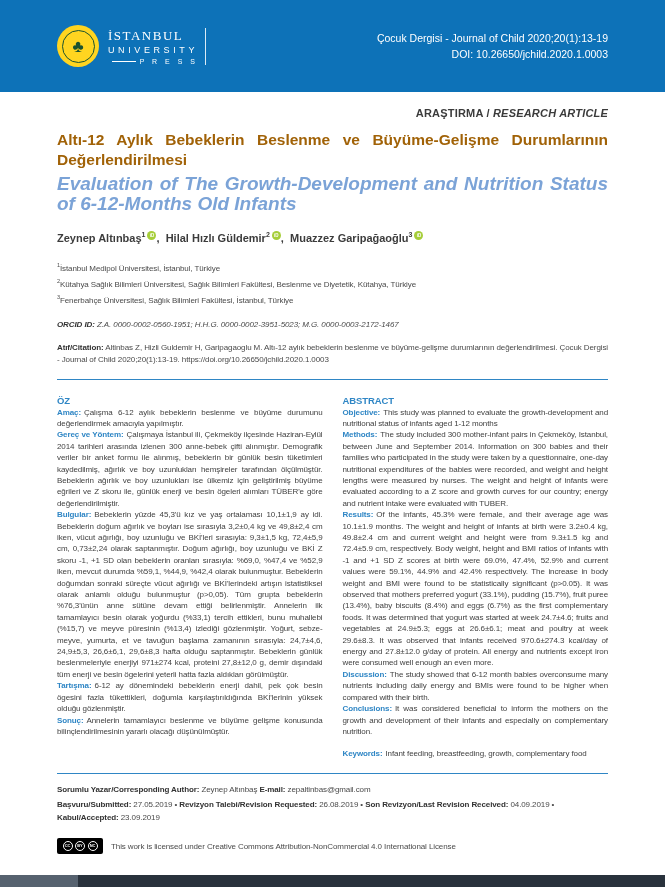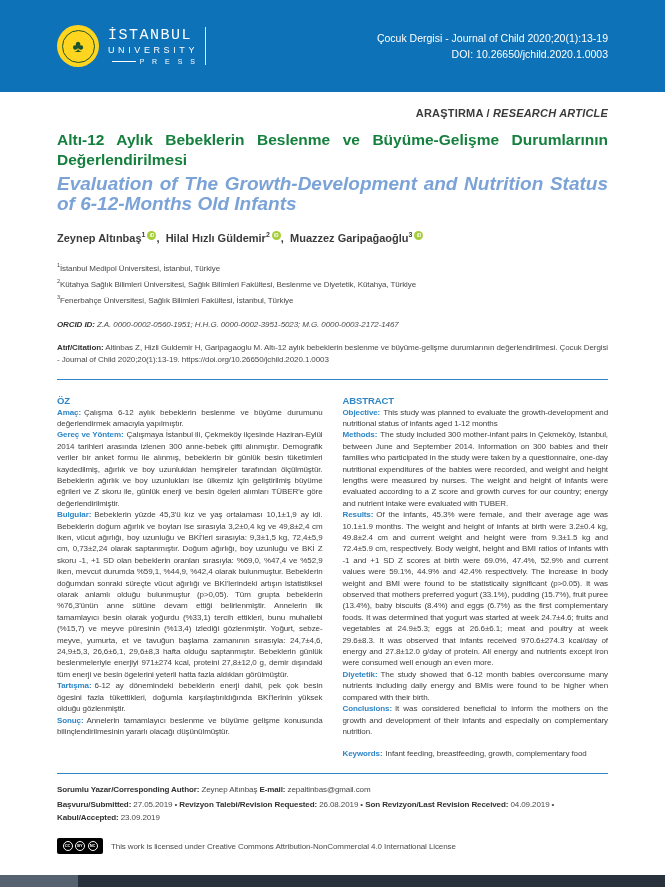--- a/index.html
+++ b/index.html
@@ -18,31 +18,31 @@
   .seal {
     width:42px; height:42px; border-radius:50%; background:#ffd520;
     display:flex; align-items:center; justify-content:center; flex:0 0 auto;
   }
   .seal-inner {
     width:33px; height:33px; border-radius:50%; border:1.5px solid #1a532f;
     color:#1a532f; display:flex; align-items:center; justify-content:center;
     font-size:17px; line-height:1;
   }
   .logo-text { color:#fff; border-right:1px solid rgba(255,255,255,.85); padding-right:7px; }
-  .logo-line1 { font-family:Liberation Mono, monospace; font-size:15px; letter-spacing:1.5px; }
+  .logo-line1 { font-family:Liberation Serif, serif; font-size:13px; letter-spacing:1.5px; }
   .logo-line2 { font-size:9px; letter-spacing:3.6px; margin-top:1px; }
   .logo-line3 { font-size:7px; letter-spacing:3px; margin-top:3px; display:flex; align-items:center; justify-content:flex-end; gap:4px; }
   .press-rule { display:inline-block; width:24px; height:1px; background:#fff; }
   .header-right { text-align:right; color:#fff; font-size:10.5px; line-height:16.5px; }
   
   .article-type { text-align:right; margin:15px 57px 0; font-size:11px; font-weight:bold; color:#3b3b3b; letter-spacing:.2px; }
   .article-type .en { font-style:italic; }
   .sep { white-space:pre; }
   
-  .title-tr { margin:11px 57px 0; color:#15803d; font-size:15.5px; line-height:20px; font-weight:bold; text-align:justify; }
+  .title-tr { margin:11px 57px 0; color:#a16207; font-size:15.5px; line-height:20px; font-weight:bold; text-align:justify; }
   .title-en { margin:4px 57px 0; color:#7ba3d7; font-size:19px; line-height:20px; font-weight:bold; font-style:italic; text-align:justify; }
   
   .authors { margin:17px 57px 0; font-size:11px; font-weight:bold; color:#3c3c3c; }
   .authors sup { font-size:7px; vertical-align:super; }
   .orcid {
     display:inline-block; width:9px; height:9px; border-radius:50%;
     background:#a6ce39; color:#fff; font-size:4.5px; line-height:9px;
     text-align:center; font-weight:bold; vertical-align:super; margin-left:2px;
   }
   .affiliations { margin:15px 57px 0; font-size:8px; line-height:12.5px; color:#4a4a4a; letter-spacing:-.1px; }
@@ -137,21 +137,21 @@
     <p><span class="lead">Bulgular:</span><span>Bebeklerin yüzde 45,3'ü kız ve yaş ortalaması 10,1±1,9 ay idi. Bebeklerin doğum ağırlık ve boyları ise sırasıyla 3,2±0,4 kg ve 49,8±2,4 cm iken, vücut ağırlığı, boy uzunluğu ve BKİ'leri sırasıyla: 9,3±1,5 kg, 72,4±5,9 cm, 0,73±2,24 olarak saptanmıştır. Doğum ağırlığı, boy uzunluğu ve BKİ Z skoru -1, +1 SD olan bebeklerin oranları sırasıyla: %69,0, %47,4 ve %52,9 iken, mevcut durumda %59,1, %44,9, %42,4 olarak bulunmuştur. Bebeklerin doğumdan sonraki süreçte vücut ağırlığı ve BKİ'lerindeki artışın istatistiksel olarak anlamlı olduğu bulunmuştur (p&gt;0,05). Tüm grupta bebeklerin %76,3'ünün anne sütüne devam ettiği belirlenmiştir. Annelerin ilk tamamlayıcı besin olarak yoğurdu (%33,1) tercih ettikleri, bunu muhallebi (%15,7) ve meyve püresinin (%13,4) izlediği gözlenmiştir. Yoğurt, sebze-meyve, yumurta, et ve tavuğun başlama zamanının sırasıyla: 24,7±4,6, 24,9±5,3, 26,6±6,1, 29,6±8,3 hafta olduğu saptanmıştır. Bebeklerin günlük beslenmeleriyle enerjiyi 971±274 kcal, proteini 27,8±12,0 g, demir dışındaki tüm enerji ve besin ögelerini yeterli hatta fazla aldıkları görülmüştür.</span></p>
     <p><span class="lead">Tartışma:</span><span>6-12 ay dönemindeki bebeklerin enerji dahil, pek çok besin ögesini fazla tükettikleri, doğumla karşılaştırıldığında BKİ'lerinin yüksek olduğu gözlenmiştir.</span></p>
     <p><span class="lead">Sonuç:</span><span>Annelerin tamamlayıcı beslenme ve büyüme gelişme konusunda bilinçlendirilmesinin yararlı olacağı düşünülmüştür.</span></p>
   </div>
 
   <div class="col">
     <p class="col-heading">ABSTRACT</p>
     <p><span class="lead">Objective:</span><span>This study was planned to evaluate the growth-development and nutritional status of infants aged 1-12 months</span></p>
     <p><span class="lead">Methods:</span><span>The study included 300 mother-infant pairs in Çekmeköy, Istanbul, between June and September 2014. Information on 300 babies and their families who participated in the study were taken by a questionnaire, one-day nutritional expenditures of the babies were recorded, and weight and height lengths were measured by nurses. The weight and height of infants were evaluated according to a Z score and growth curves for our country; energy and nutrient intake were evaluated with TUBER.</span></p>
     <p><span class="lead">Results:</span><span>Of the infants, 45.3% were female, and their average age was 10.1±1.9 months. The weight and height of infants at birth were 3.2±0.4 kg, 49.8±2.4 cm and current weight and height were from 9.3±1.5 kg and 72.4±5.9 cm, respectively. Body weight, height and BMI ratios of infants with -1 and +1 SD Z scores at birth were 69.0%, 47.4%, 52.9% and current values were 59.1%, 44.9% and 42.4% respectively. The increase in body weight and BMI were found to be statistically significant (p&gt;0.05). It was observed that mothers preferred yogurt (33.1%), pudding (15.7%), fruit puree (13.4%), baby biscuits (8.4%) and eggs (6.7%) as the first complementary foods. It was determined that yogurt was started at week 24.7±4.6; fruits and vegetables at 24.9±5.3; eggs at 26.6±6.1; meat and poultry at week 29.6±8.3. It was observed that infants received 970.6±274.3 kcal/day of energy and 27.8±12.0 g/day of protein. All energy and nutrients except iron were consumed well enough an even more.</span></p>
-    <p><span class="lead">Diyetetik:</span><span>The study showed that 6-12 month babies overconsume many nutrients including daily energy and BMIs were found to be higher when compared with their birth.</span></p>
+    <p><span class="lead">Discussion:</span><span>The study showed that 6-12 month babies overconsume many nutrients including daily energy and BMIs were found to be higher when compared with their birth.</span></p>
     <p><span class="lead">Conclusions:</span><span>It was considered beneficial to inform the mothers on the growth and development of their infants and especially on complementary nutrition.</span></p>
     <p class="kw"><span class="lead">Keywords:</span><span>Infant feeding, breastfeeding, growth, complementary food</span></p>
   </div>
 
 </div>
 
 <hr class="rule">
 
 <div class="footer">
   <div class="corresponding">

